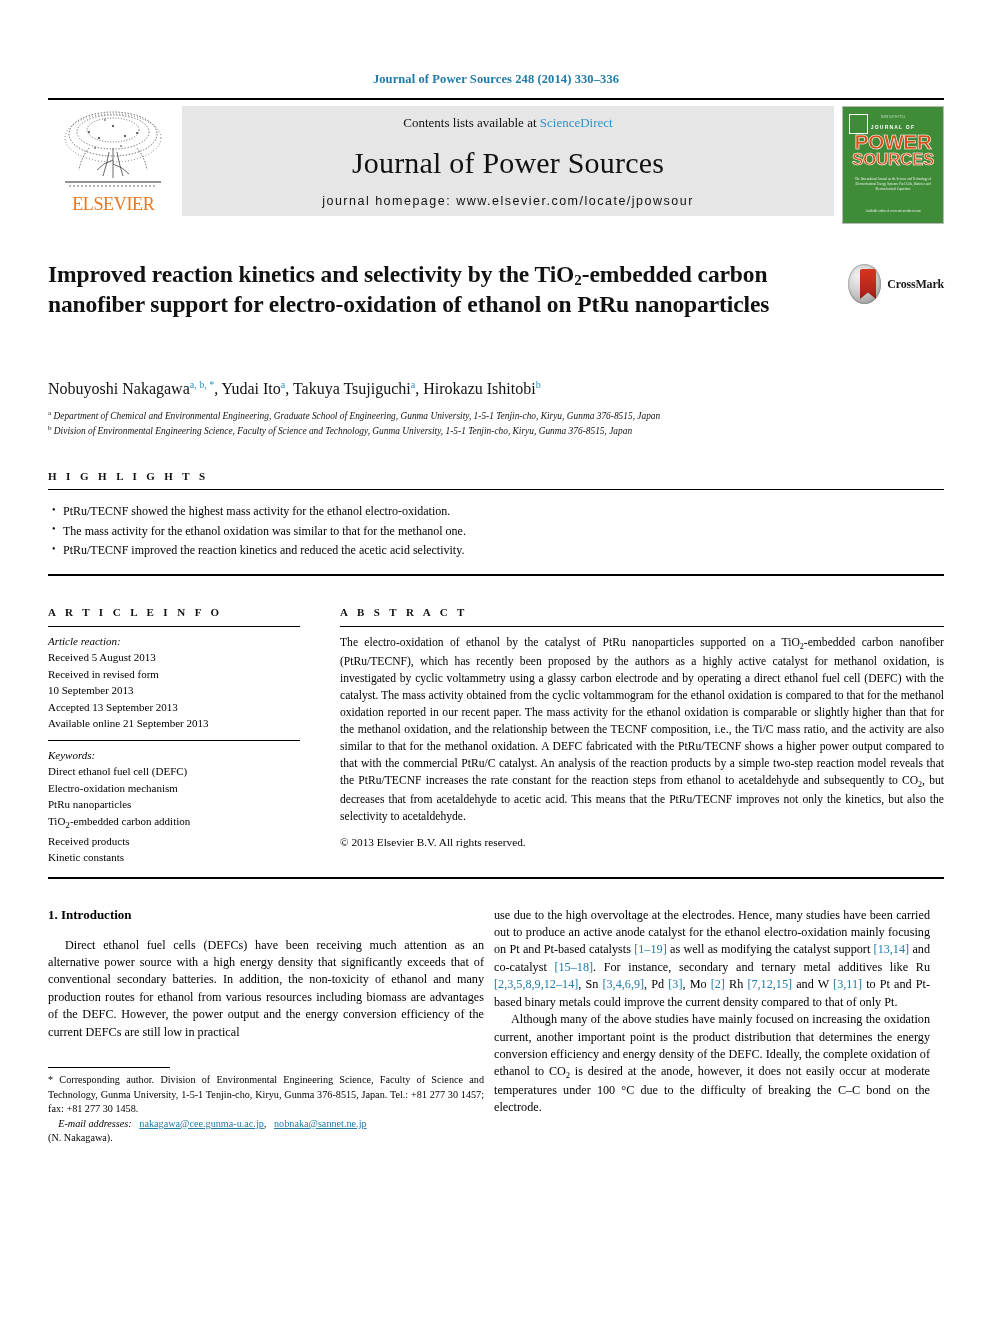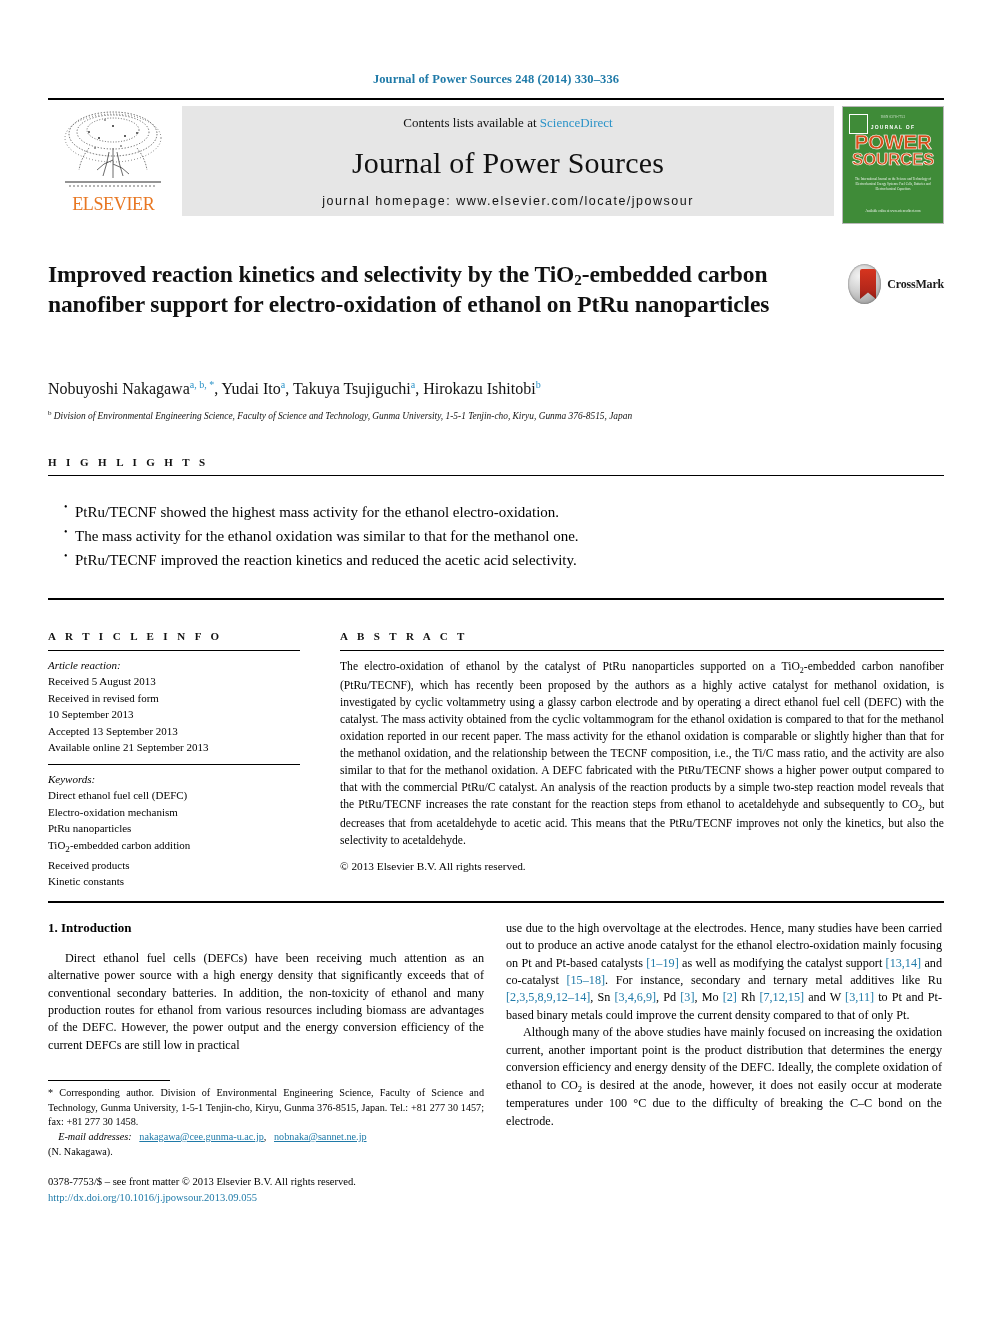--- a/index.html
+++ b/index.html
@@ -266,24 +266,24 @@
     margin-top: 32px;
   }
   .rule-thin {
     border-top: 1px solid #000;
     margin-top: 7px;
   }
   .rule-thick {
     border-top: 2.2px solid #000;
   }
   .highlight-list {
-    margin: 16px;
+    margin: 4px;
     padding: 8px 0 9px 0;
     list-style: none;
-    font-size: 15px;
+    font-size: 12px;
     line-height: 1.62;
     font-family: "Liberation Serif", serif;
   }
   .highlight-list li {
     padding-left: 11px;
     position: relative;
   }
   .highlight-list li::before {
     content: "\2022";
     position: absolute;
@@ -340,22 +340,22 @@
     font-family: "Liberation Serif", serif;
   }
   .abs-bottom-rule {
     border-top: 2.2px solid #000;
     margin-top: 11px;
   }
 
   
   .body-cols {
     display: flex;
-    margin-top: 17px;
-    gap: 22px;
+    margin-top: 28px;
+    gap: 10px;
     position: relative;
   }
   .body-col {
     flex: 1 1 0;
     min-width: 0;
   }
   .body-col.left { max-width: 436px; }
   .body-col.right { max-width: 436px; }
   .h2 {
     font-size: 13px;
@@ -473,20 +473,21 @@
       <div class="cm-badge"></div>
       <div class="cm-word">CrossMark</div>
     </div>
   </div>
 
   <div class="authors">
     <span>Nobuyoshi Nakagawa</span><sup>a, b, *</sup>, <span>Yudai Ito</span><sup>a</sup>, <span>Takuya Tsujiguchi</span><sup>a</sup>, <span>Hirokazu Ishitobi</span><sup>b</sup>
   </div>
 
   <div class="affiliations">
+    <div><sup>a</sup> <span>Department of Chemical and Environmental Engineering, Graduate School of Engineering, Gunma University, 1-5-1 Tenjin-cho, Kiryu, Gunma 376-8515, Japan</span></div>
     <div><sup>b</sup> <span>Division of Environmental Engineering Science, Faculty of Science and Technology, Gunma University, 1-5-1 Tenjin-cho, Kiryu, Gunma 376-8515, Japan</span></div>
   </div>
 
   <div class="highlights">
     <div class="section-head">H I G H L I G H T S</div>
     <div class="rule-thin"></div>
     <ul class="highlight-list">
       <li>PtRu/TECNF showed the highest mass activity for the ethanol electro-oxidation.</li>
       <li>The mass activity for the ethanol oxidation was similar to that for the methanol one.</li>
       <li>PtRu/TECNF improved the reaction kinetics and reduced the acetic acid selectivity.</li>
@@ -539,24 +540,20 @@
 
       <div class="footnote">
         <div class="footnote-rule"></div>
         <div class="footnote-text">
           <span>* Corresponding author. Division of Environmental Engineering Science, Faculty of Science and Technology, Gunma University, 1-5-1 Tenjin-cho, Kiryu, Gunma 376-8515, Japan. Tel.: +81 277 30 1457; fax: +81 277 30 1458.</span><br>
           &nbsp;&nbsp;&nbsp;&nbsp;<span class="ital">E-mail addresses:</span>&nbsp;&nbsp;&nbsp;<span class="mail">nakagawa@cee.gunma-u.ac.jp</span>,&nbsp;&nbsp;&nbsp;<span class="mail">nobnaka@sannet.ne.jp</span><br>
           <span>(N. Nakagawa).</span>
         </div>
       </div>
 
-      <div class="imprint">
-        <div>0378-7753/$ – see front matter © 2013 Elsevier B.V. All rights reserved.</div>
-        <div class="doi">http://dx.doi.org/10.1016/j.jpowsour.2013.09.055</div>
-      </div>
     </div>
 
     <div class="body-col right">
       <p class="p noindent"><span>use due to the high overvoltage at the electrodes. Hence, many studies have been carried out to produce an active anode catalyst for the ethanol electro-oxidation mainly focusing on Pt and Pt-based catalysts </span><span class="ref">[1–19]</span><span> as well as modifying the catalyst support </span><span class="ref">[13,14]</span><span> and co-catalyst </span><span class="ref">[15–18]</span><span>. For instance, secondary and ternary metal additives like Ru </span><span class="ref">[2,3,5,8,9,12–14]</span><span>, Sn </span><span class="ref">[3,4,6,9]</span><span>, Pd </span><span class="ref">[3]</span><span>, Mo </span><span class="ref">[2]</span><span> Rh </span><span class="ref">[7,12,15]</span><span> and W </span><span class="ref">[3,11]</span><span> to Pt and Pt-based binary metals could improve the current density compared to that of only Pt.</span></p>
 
       <p class="p"><span>Although many of the above studies have mainly focused on increasing the oxidation current, another important point is the product distribution that determines the energy conversion efficiency and energy density of the DEFC. Ideally, the complete oxidation of ethanol to CO</span><sub>2</sub><span> is desired at the anode, however, it does not easily occur at moderate temperatures under 100 °C due to the difficulty of breaking the C–C bond on the electrode.</span></p>
     </div>
   </div>
 
 </div>

